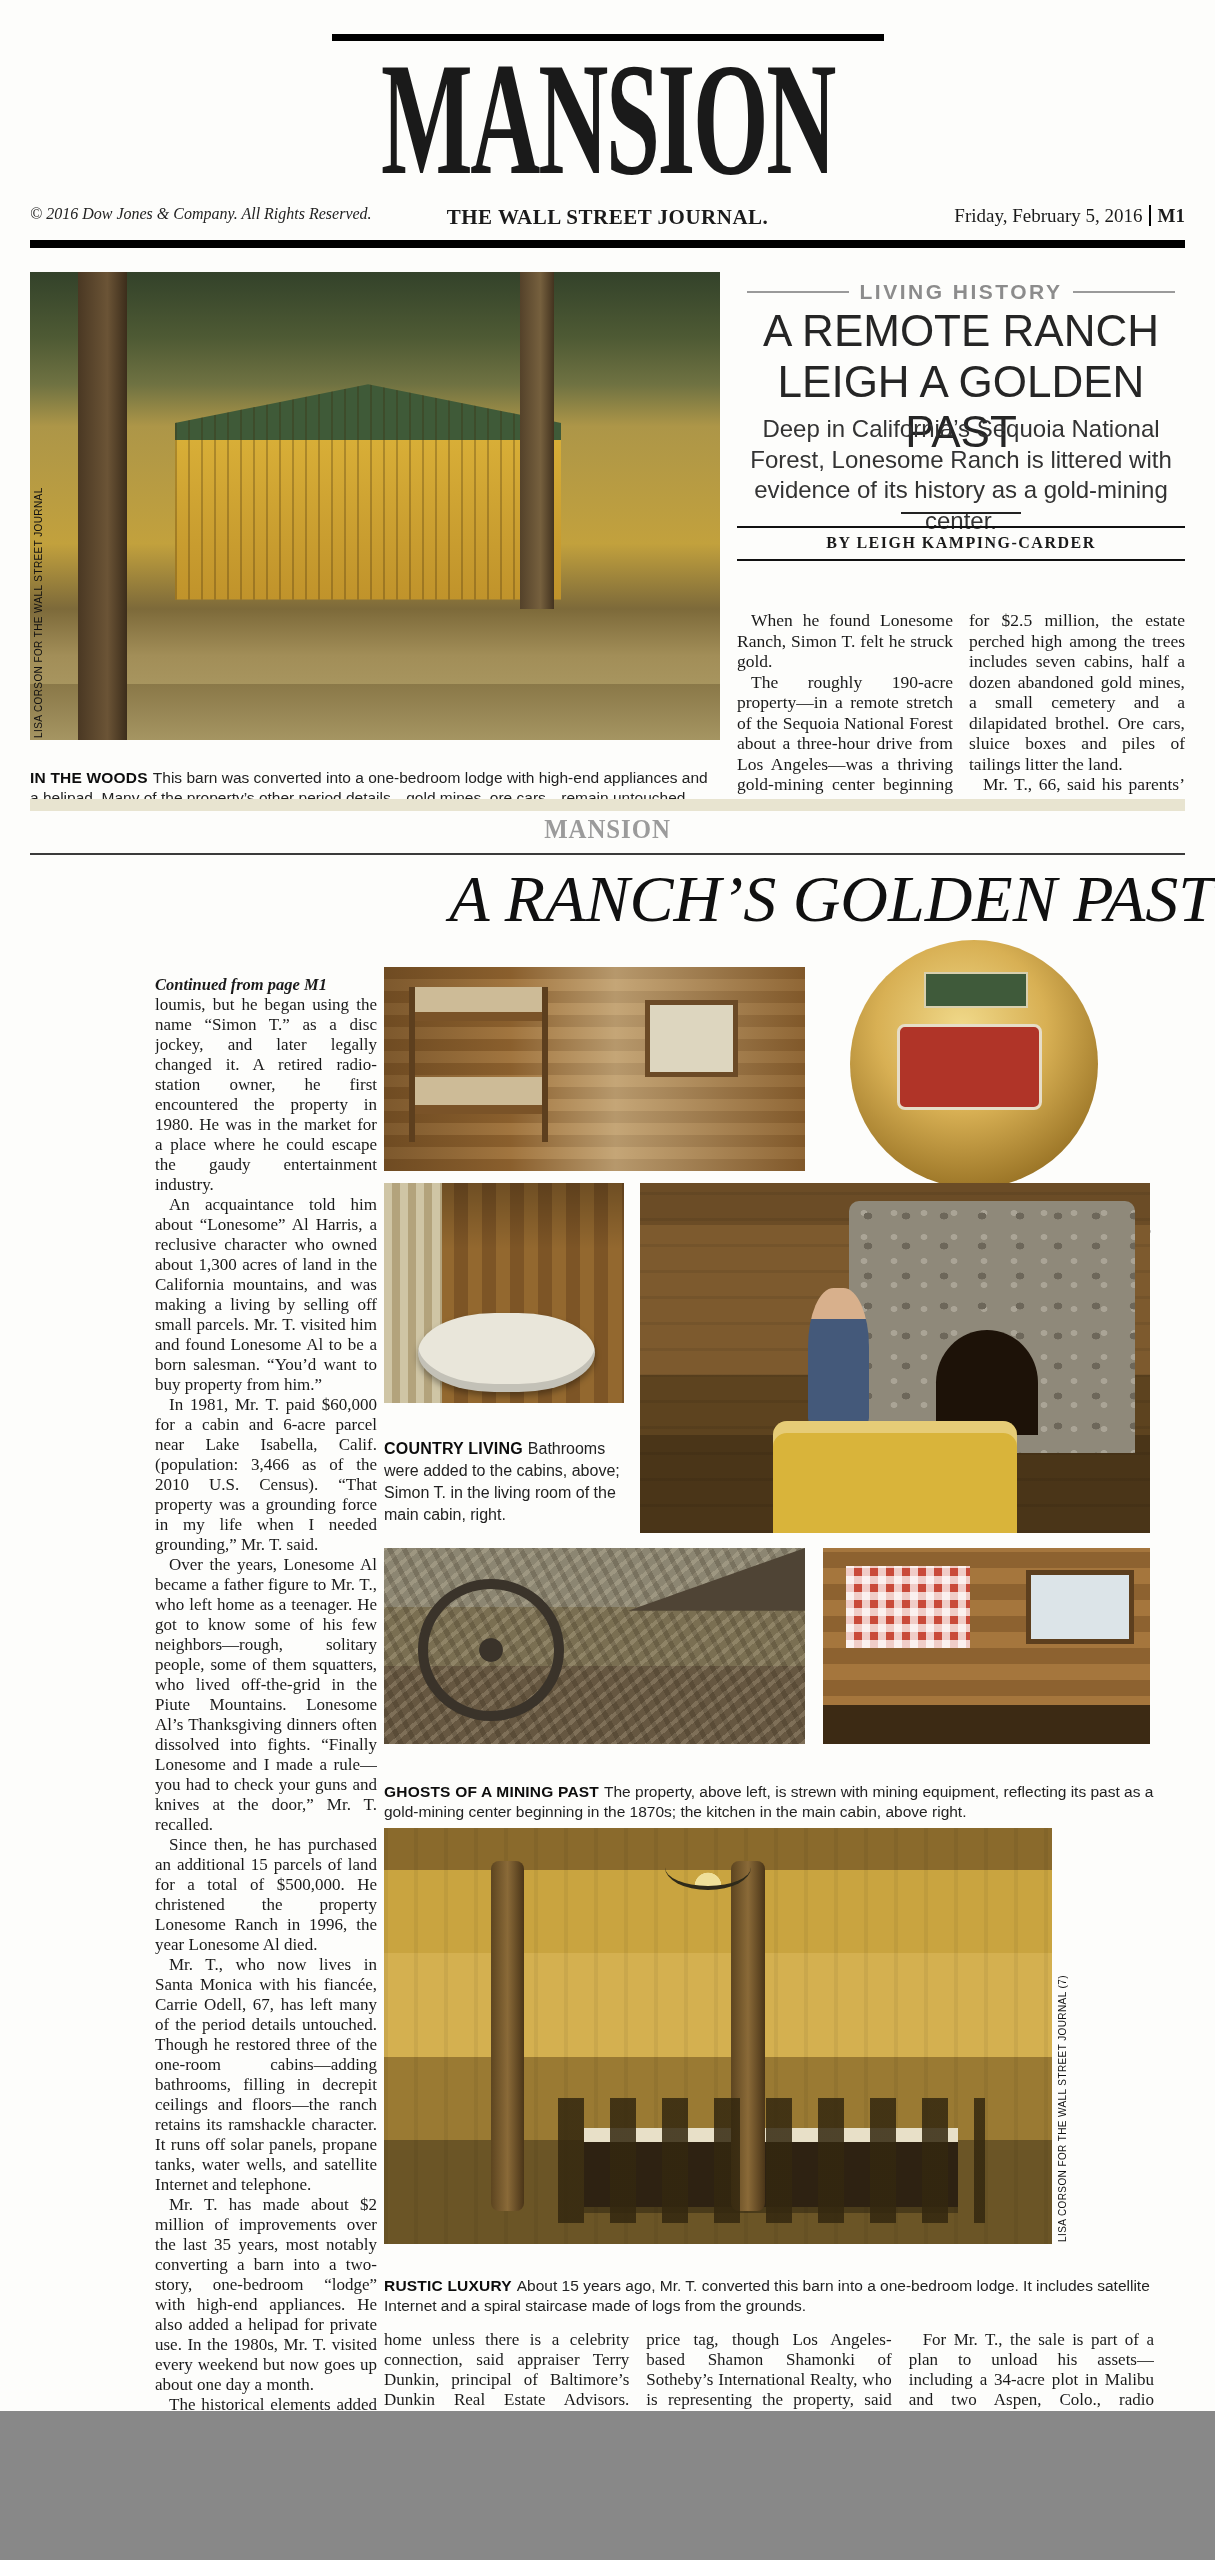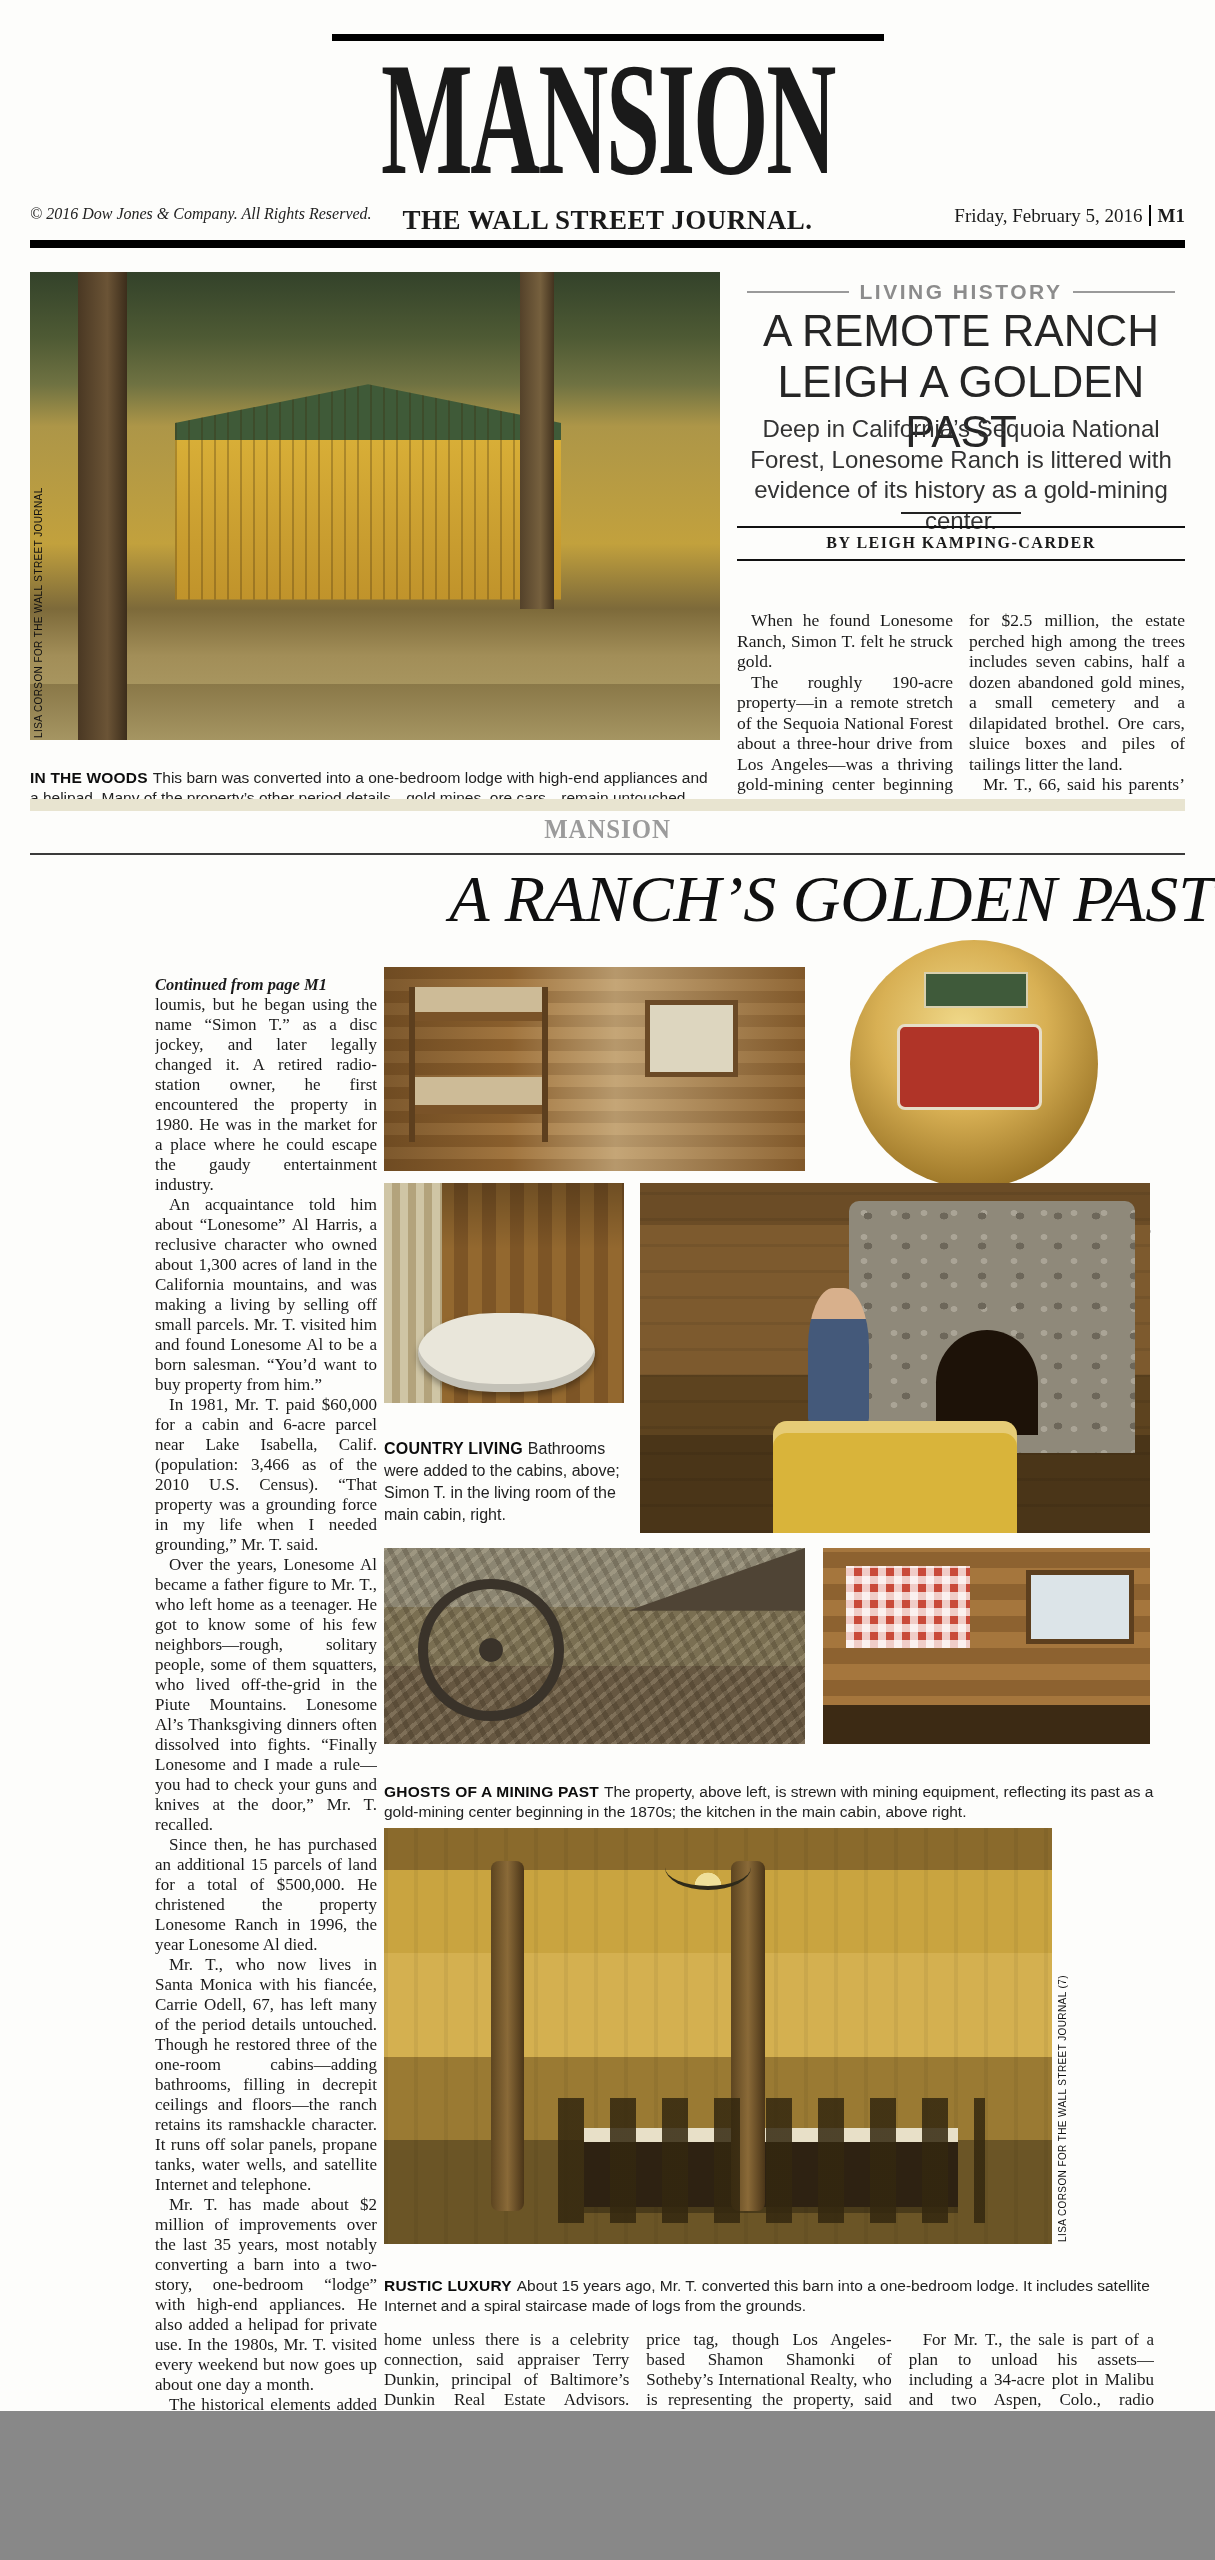--- a/index.html
+++ b/index.html
@@ -6,21 +6,21 @@
   .page{position:relative;width:1215px;height:2411px;background:#fdfdfb;margin:0 auto;
         font-family:"Liberation Serif",serif;color:#1a1a1a;overflow:hidden;}
 
   
   .mast-rule{position:absolute;left:332px;top:34px;width:552px;height:7px;background:#000;}
   .masthead{position:absolute;left:0;right:0;top:38px;margin:0;text-align:center;
             font-family:"Liberation Serif",serif;font-weight:bold;font-size:162px;line-height:1;
             letter-spacing:-4px;transform:scaleX(.60);transform-origin:50% 0;}
   .headerline{position:absolute;left:30px;width:1155px;top:205px;display:flex;align-items:flex-start;}
   .copyright{flex:1;font-style:italic;font-size:16px;color:#222;}
-  .papername{flex:none;font-weight:bold;font-size:27px;letter-spacing:.5px;}
+  .papername{flex:none;font-weight:bold;font-size:21px;letter-spacing:.5px;}
   .dateline{flex:1;text-align:right;font-size:19px;}
   .pagecode{border-left:2px solid #000;padding-left:7px;margin-left:6px;font-weight:bold;}
   .thick-rule{position:absolute;left:30px;width:1155px;top:240px;height:8px;background:#000;}
 
   
   .photo{position:absolute;overflow:hidden;background:#9a8a5a;}
   .photo>div{position:absolute;}
 
   .photo-barn{left:30px;top:272px;width:690px;height:468px;
     background:linear-gradient(180deg,#33422a 0%,#4e5a34 14%,#6f7242 24%,#ad9648 33%,#c2a13d 58%,#7d6a3a 72%,#a28e58 82%,#b2a26c 100%);}

